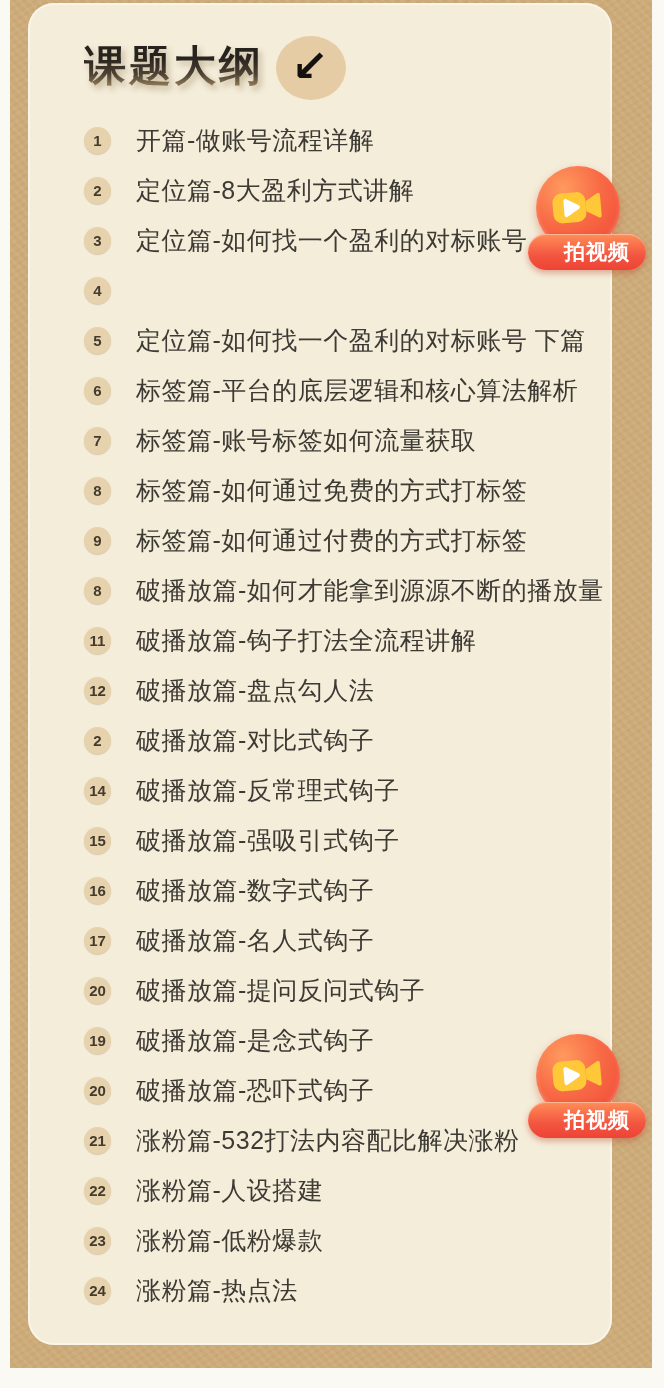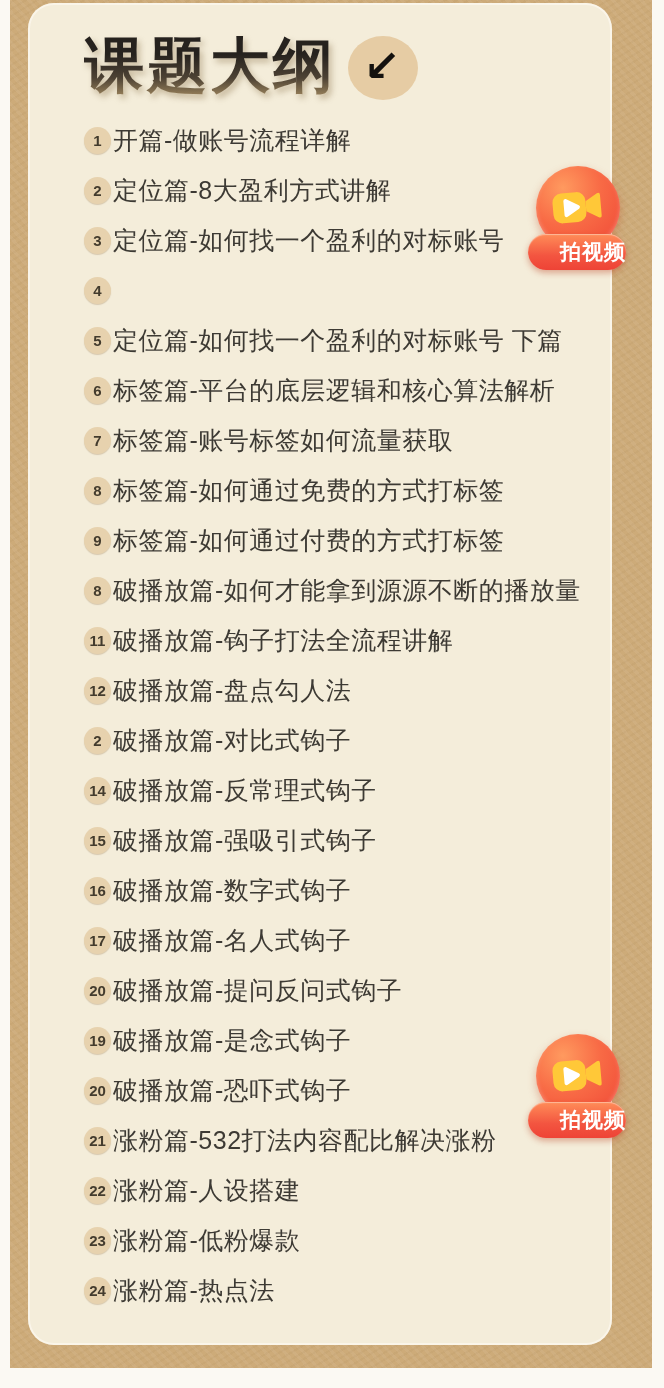--- a/index.html
+++ b/index.html
@@ -22,21 +22,21 @@
   .card{
     position:absolute;left:28px;top:3px;width:584px;height:1342px;
     background:var(--card,#f4edda);
     border-radius:26px;
     box-shadow:inset 0 0 0 2px rgba(255,252,245,.55);
   }
   
   .title-wrap{position:absolute;left:84px;top:26px;height:80px;display:flex;align-items:center;}
   .page-title{
     font-family:"Liberation Serif","DejaVu Serif",serif;
-    font-size:60px;font-weight:900;letter-spacing:3px;line-height:1;
+    font-size:42px;font-weight:900;letter-spacing:3px;line-height:1;
     background:linear-gradient(180deg,#26221e 30%,#4d4234 70%,#97805a 100%);
     -webkit-background-clip:text;background-clip:text;color:transparent;
     filter:drop-shadow(3px 4px 3px rgba(140,115,75,.45));
   }
   .arrow-circle{
     width:70px;height:64px;margin-left:12px;margin-top:4px;
     background:#e6cca4;border-radius:50%;
     display:flex;align-items:center;justify-content:center;
   }
   .arrow-glyph{font-size:44px;font-weight:bold;color:#14110e;line-height:1;transform:translate(-1px,-2px);}
@@ -44,41 +44,41 @@
   .list{position:absolute;left:84px;top:115px;width:540px;}
   .row{height:50px;display:flex;align-items:center;}
   .num{
     flex:0 0 27px;width:27px;height:27px;border-radius:50%;
     background:#e7d2ae;color:#433b2d;
     font-size:15px;font-weight:bold;
     display:flex;align-items:center;justify-content:center;
     box-shadow:0 1px 1px rgba(150,120,80,.3);
   }
   .txt{
-    margin-left:2px;
+    margin-left:25px;
     font-size:25px;color:#3d3a34;letter-spacing:.5px;white-space:nowrap;
     font-weight:500;
   }
   
   .badge{position:absolute;width:100px;z-index:5;cursor:pointer;}
   .badge-1{left:528px;top:166px;}
   .badge-2{left:528px;top:1034px;}
   .badge .circle{
     width:84px;height:84px;margin-left:8px;border-radius:50%;
     background:radial-gradient(circle at 32% 26%,#ff9a5f 0%,#f86a45 45%,var(--accent-red,#ef4636) 100%);
     box-shadow:0 4px 9px rgba(190,70,35,.35), inset 0 -2px 4px rgba(255,255,255,.25);
     display:flex;align-items:center;justify-content:center;
   }
   .cam-icon{transform:rotate(-5deg);}
   .badge .pill{
     position:relative;margin-top:-16px;width:98px;height:36px;
     border-radius:18px;
     background:linear-gradient(180deg,#ff8d58 0%,#f35540 60%,#ee4336 100%);
     box-shadow:0 3px 6px rgba(185,60,30,.4), inset 0 1px 1px rgba(255,255,255,.4);
-    display:flex;align-items:center;justify-content:flex-end;
+    display:flex;align-items:center;justify-content:center;padding-left:20px;
   }
   .pill-label{color:#ffffff;font-size:21px;font-weight:bold;letter-spacing:1px;}
 </style>
 </head>
 <body>
 
 <div class="frame"></div>
 <div class="card"></div>
 
 <div class="title-wrap">

